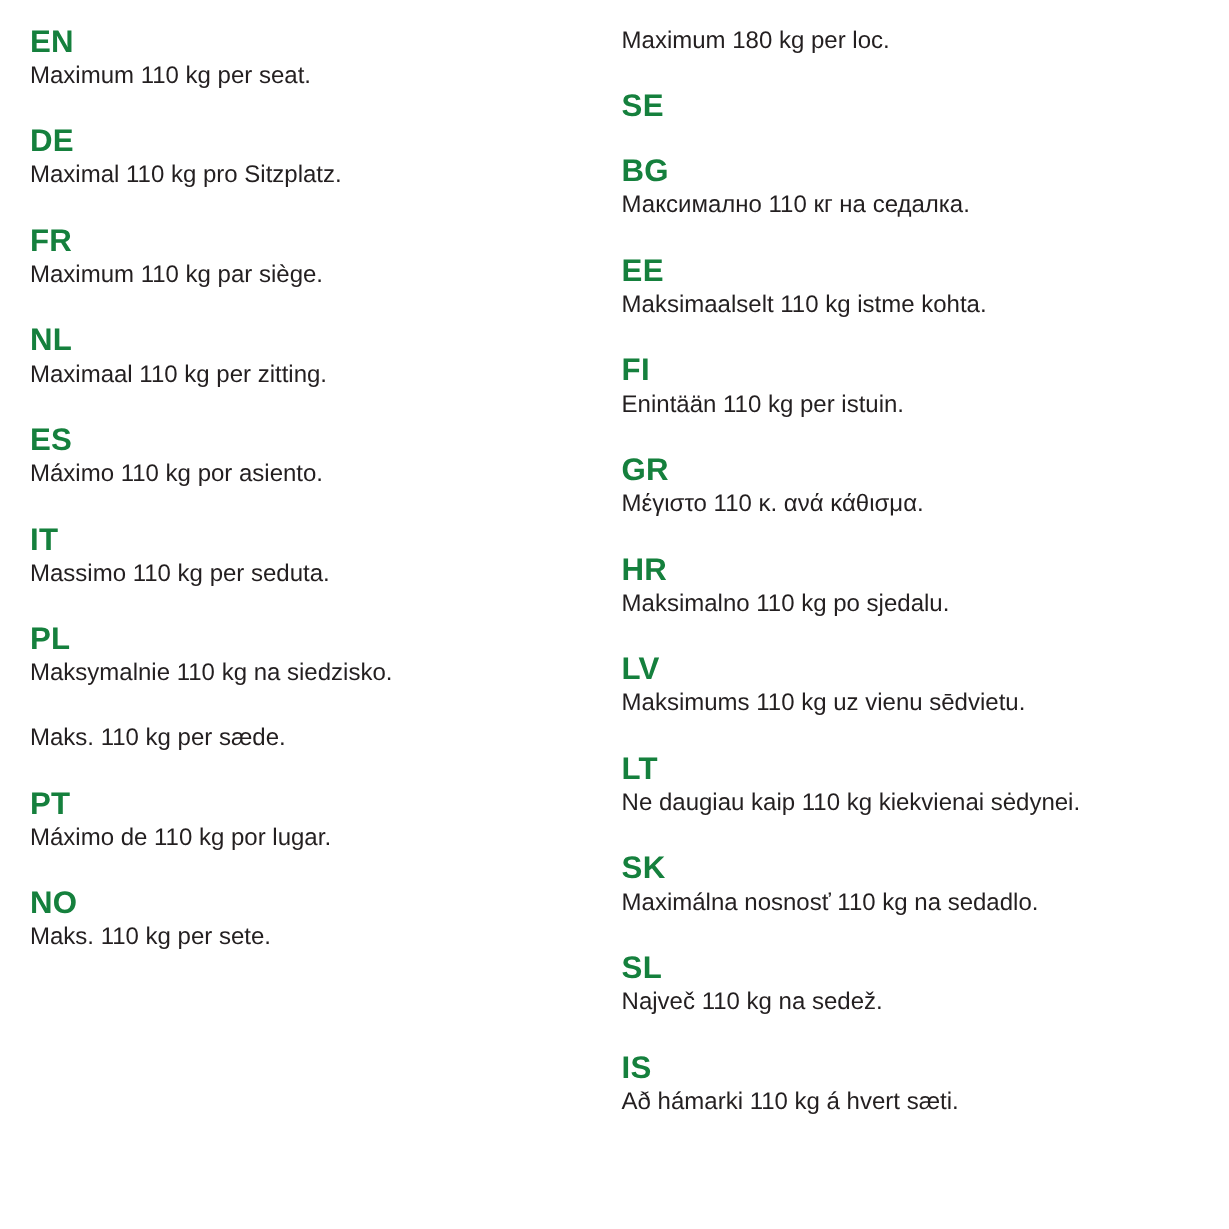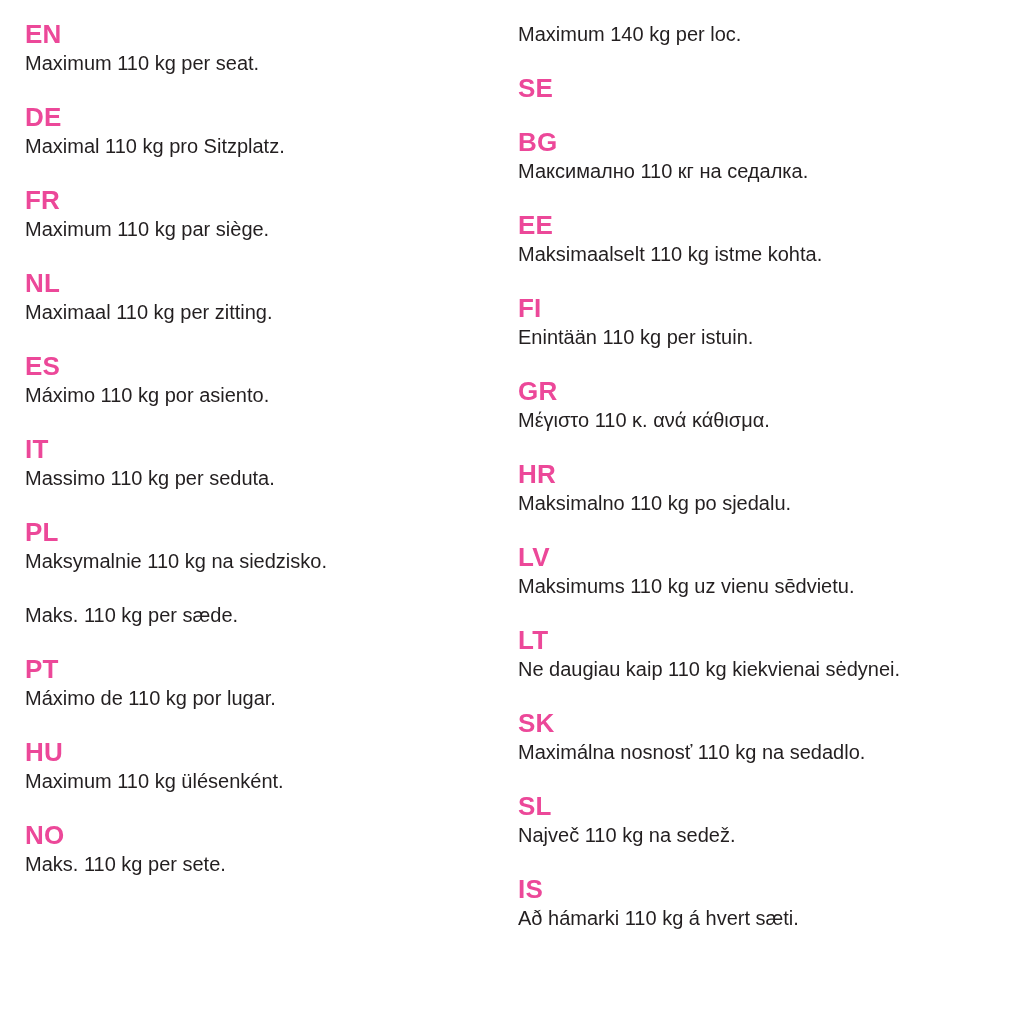--- a/index.html
+++ b/index.html
@@ -21,21 +21,21 @@
   .column {
     display: flex;
     flex-direction: column;
   }
   .entry {
     margin-bottom: 25px;
   }
   .lang-code {
     font-size: 26px;
     font-weight: bold;
-    color: #ec4899;
+    color: #15803d;
     line-height: 29px;
     letter-spacing: 0.2px;
   }
   .lang-text {
     font-size: 20px;
     font-weight: normal;
     color: #231f20;
     line-height: 29px;
     white-space: nowrap;
   }
@@ -75,32 +75,28 @@
       <div class="lang-text">Maksymalnie 110 kg na siedzisko.</div>
     </div>
     <div class="entry">
       <div class="lang-text">Maks. 110 kg per sæde.</div>
     </div>
     <div class="entry">
       <div class="lang-code">PT</div>
       <div class="lang-text">Máximo de 110 kg por lugar.</div>
     </div>
     <div class="entry">
-      <div class="lang-code">HU</div>
-      <div class="lang-text">Maximum 110 kg ülésenként.</div>
-    </div>
-    <div class="entry">
       <div class="lang-code">NO</div>
       <div class="lang-text">Maks. 110 kg per sete.</div>
     </div>
   </div>
 
   <div class="column">
     <div class="entry">
-      <div class="lang-text">Maximum 140 kg per loc.</div>
+      <div class="lang-text">Maximum 180 kg per loc.</div>
     </div>
     <div class="entry">
       <div class="lang-code">SE</div>
     </div>
     <div class="entry">
       <div class="lang-code">BG</div>
       <div class="lang-text">Максимално 110 кг на седалка.</div>
     </div>
     <div class="entry">
       <div class="lang-code">EE</div>

